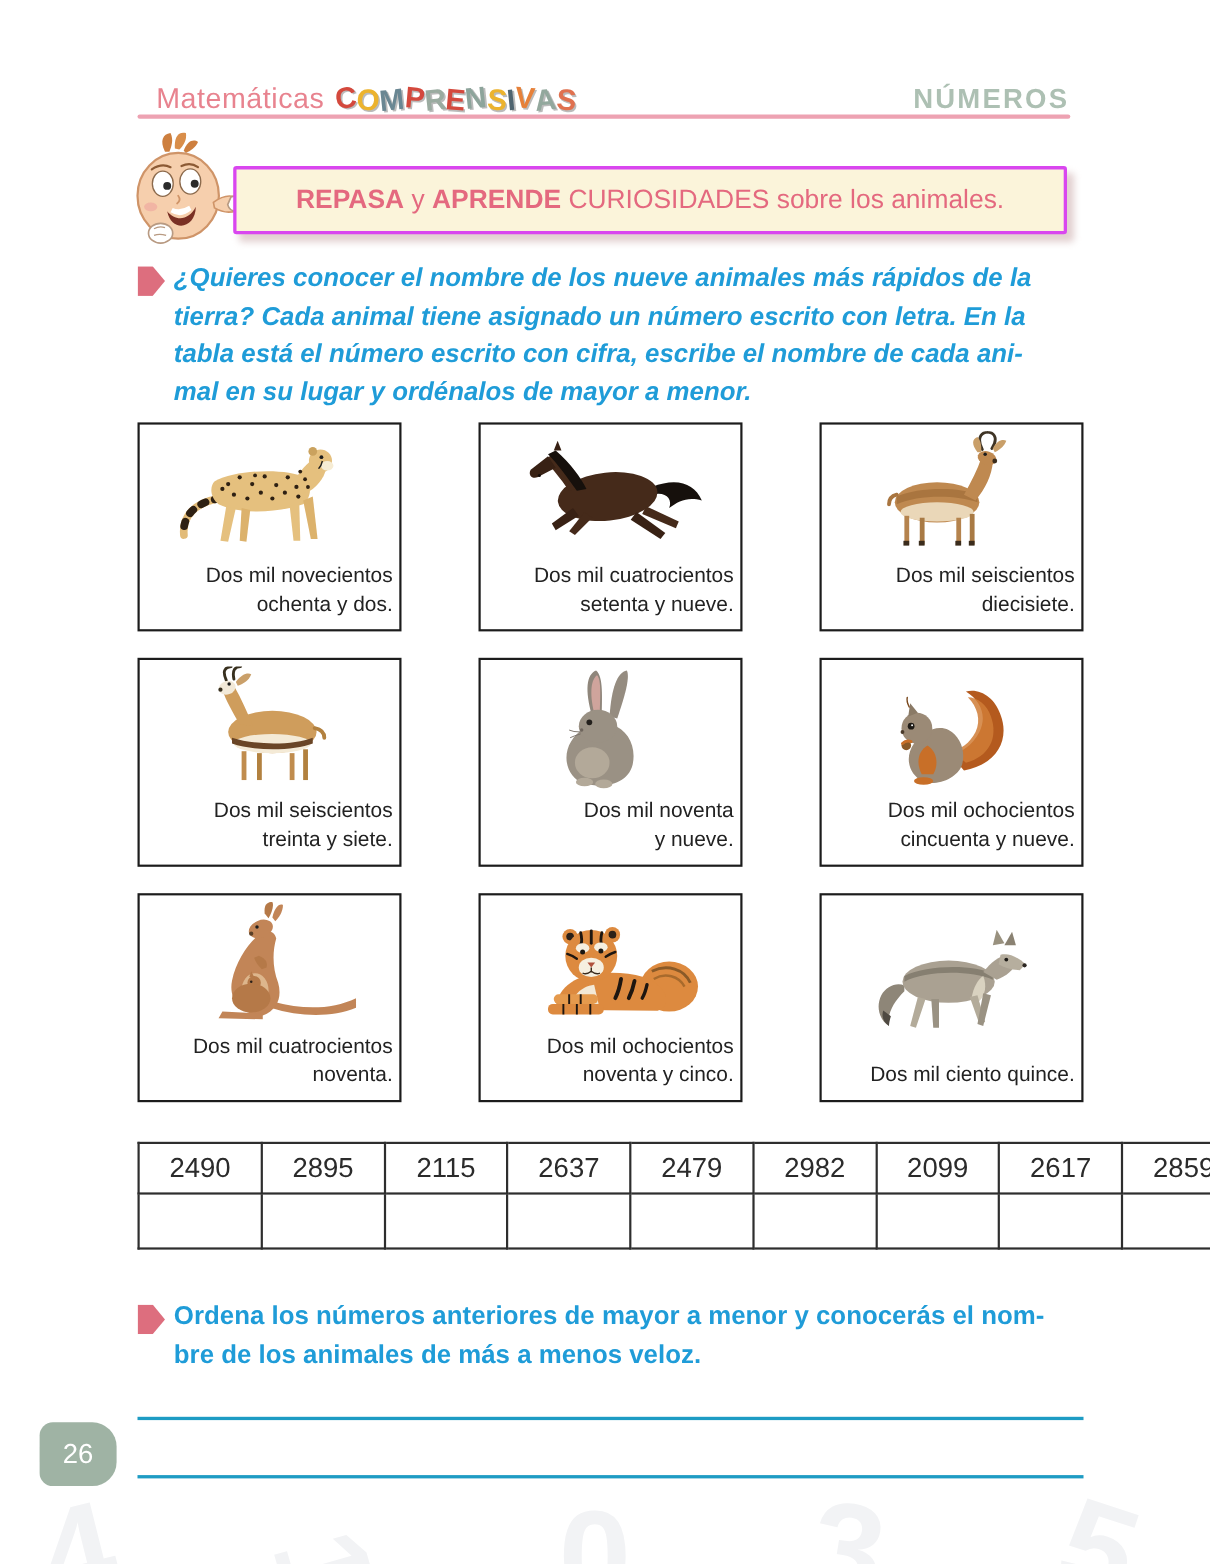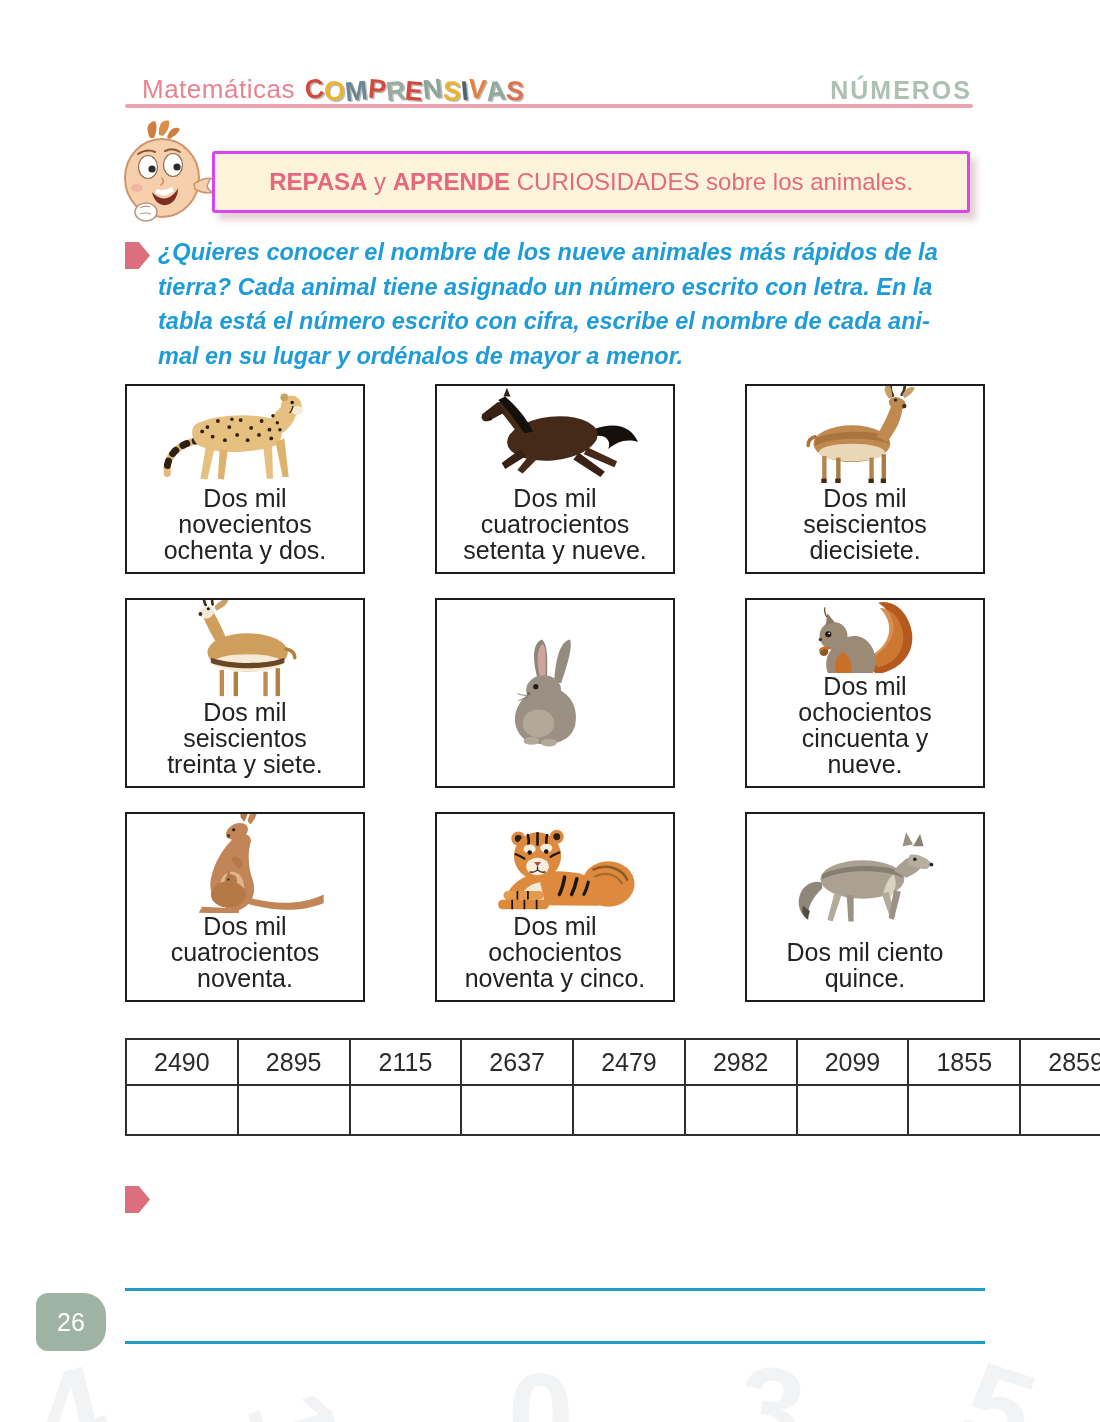--- a/index.html
+++ b/index.html
@@ -34,22 +34,22 @@
   #instr1{left:158px;top:235px;width:840px;font-style:italic;}
   #bullet2{left:125px;top:1186px;}
   #instr2{left:158px;top:1179px;width:840px;}
   
   .cards{position:absolute;left:125px;top:384px;width:860px;
     display:grid;grid-template-columns:repeat(3,240px);justify-content:space-between;
     grid-auto-rows:190px;row-gap:24px;}
   .card{border:2px solid #1c1c1c;background:#fff;display:flex;flex-direction:column;}
   .card-img{flex:1;display:flex;align-items:center;justify-content:center;overflow:hidden;padding-top:4px;}
   .card-img svg{width:210px;height:118px;}
-  .card-caption{text-align:center;font-size:25px;line-height:26px;color:#222;
-    padding:0 20px 9px;}
+  .card-caption{text-align:right;font-size:19px;line-height:26px;color:#222;
+    padding:0 6px 9px;}
   .card-caption span{display:block;}
   
   .num-table{position:absolute;left:125px;top:1038px;width:1008px;border-collapse:collapse;
     table-layout:fixed;border-radius:12px;}
   .num-table td{border:2px solid #2e2e2e;text-align:center;color:#2b2b2b;}
   .num-table .head td{height:42px;font-size:25px;}
   .num-table .blank td{height:46px;}
   
   .answer-line{position:absolute;left:125px;width:860px;height:3px;background:#1e9cc4;}
   #line1{top:1288px;}
@@ -251,20 +251,24 @@
           <path d="M88,122 C70,116 64,94 74,78 C82,64 100,56 116,60 C134,66 142,84 138,102 C134,118 118,124 102,124 Z" fill="#9a9184"></path>
           <ellipse cx="96" cy="100" rx="18" ry="16" fill="#b3a999"></ellipse>
           <ellipse cx="102" cy="62" rx="20" ry="17" fill="#9a9184"></ellipse>
           <circle cx="93" cy="58" r="3" fill="#23201c"></circle>
           <circle cx="85" cy="66" r="1.8" fill="#6e655c"></circle>
           <path d="M84,68 q-8,0 -12,-2 M84,70 q-7,2 -11,4" stroke="#7d746a" stroke-width="1" fill="none"></path>
           <ellipse cx="88" cy="120" rx="9" ry="4.5" fill="#b3a999"></ellipse>
           <ellipse cx="108" cy="122" rx="9" ry="4.5" fill="#b3a999"></ellipse>
         </svg>
       </div>
+      <div class="card-caption">
+        <span>Dos mil noventa</span>
+        <span>y nueve.</span>
+      </div>
     </div>
 
     <div class="card">
       <div class="card-img">
         <svg viewBox="0 0 230 135">
           <path d="M128,108 C162,102 176,76 166,50 C160,32 144,22 130,26 C146,36 152,52 144,68 C137,82 124,90 114,92 Z" fill="#b45a1e"></path>
           <path d="M130,100 C154,94 164,74 156,52 C152,40 142,32 132,32 C142,42 146,56 140,68 C134,80 124,86 116,88 Z" fill="#d07c36" opacity=".85"></path>
           <path d="M86,120 C70,112 66,94 76,80 C84,68 100,60 112,66 C124,72 130,88 126,102 C122,114 106,122 92,121 Z" fill="#9b8a76"></path>
           <path d="M84,112 C78,100 80,88 90,82 C100,88 102,102 96,112 Z" fill="#c86f28"></path>
           <circle cx="79" cy="64" r="16" fill="#9b8a76"></circle>
@@ -380,38 +384,42 @@
   <table class="num-table">
     <tbody>
         <tr class="head">
       <td>2490</td>
       <td>2895</td>
       <td>2115</td>
       <td>2637</td>
       <td>2479</td>
       <td>2982</td>
       <td>2099</td>
-      <td>1855</td>
+      <td>2617</td>
       <td>2859</td>
     </tr>
     <tr class="blank">
       <td></td>
       <td></td>
       <td></td>
       <td></td>
       <td></td>
       <td></td>
       <td></td>
       <td></td>
       <td></td>
     </tr>
   </tbody>
     </table>
 
   <div class="bullet" id="bullet2"></div>
+  <div class="instr" id="instr2">
+    <span>Ordena los números anteriores de mayor a menor y conocerás el nom-</span>
+    <span>bre de los animales de más a menos veloz.</span>
+  </div>
 
   <div class="answer-line" id="line1"></div>
   <div class="answer-line" id="line2"></div>
   <div class="page-badge">
     <span>26</span>
   </div>
 
   <span class="wm" style="left:38px;top:1352px;transform:rotate(-14deg);">4</span>
   <span class="wm" style="left:262px;top:1368px;transform:rotate(74deg);">1</span>
   <span class="wm" style="left:508px;top:1356px;">0</span>

